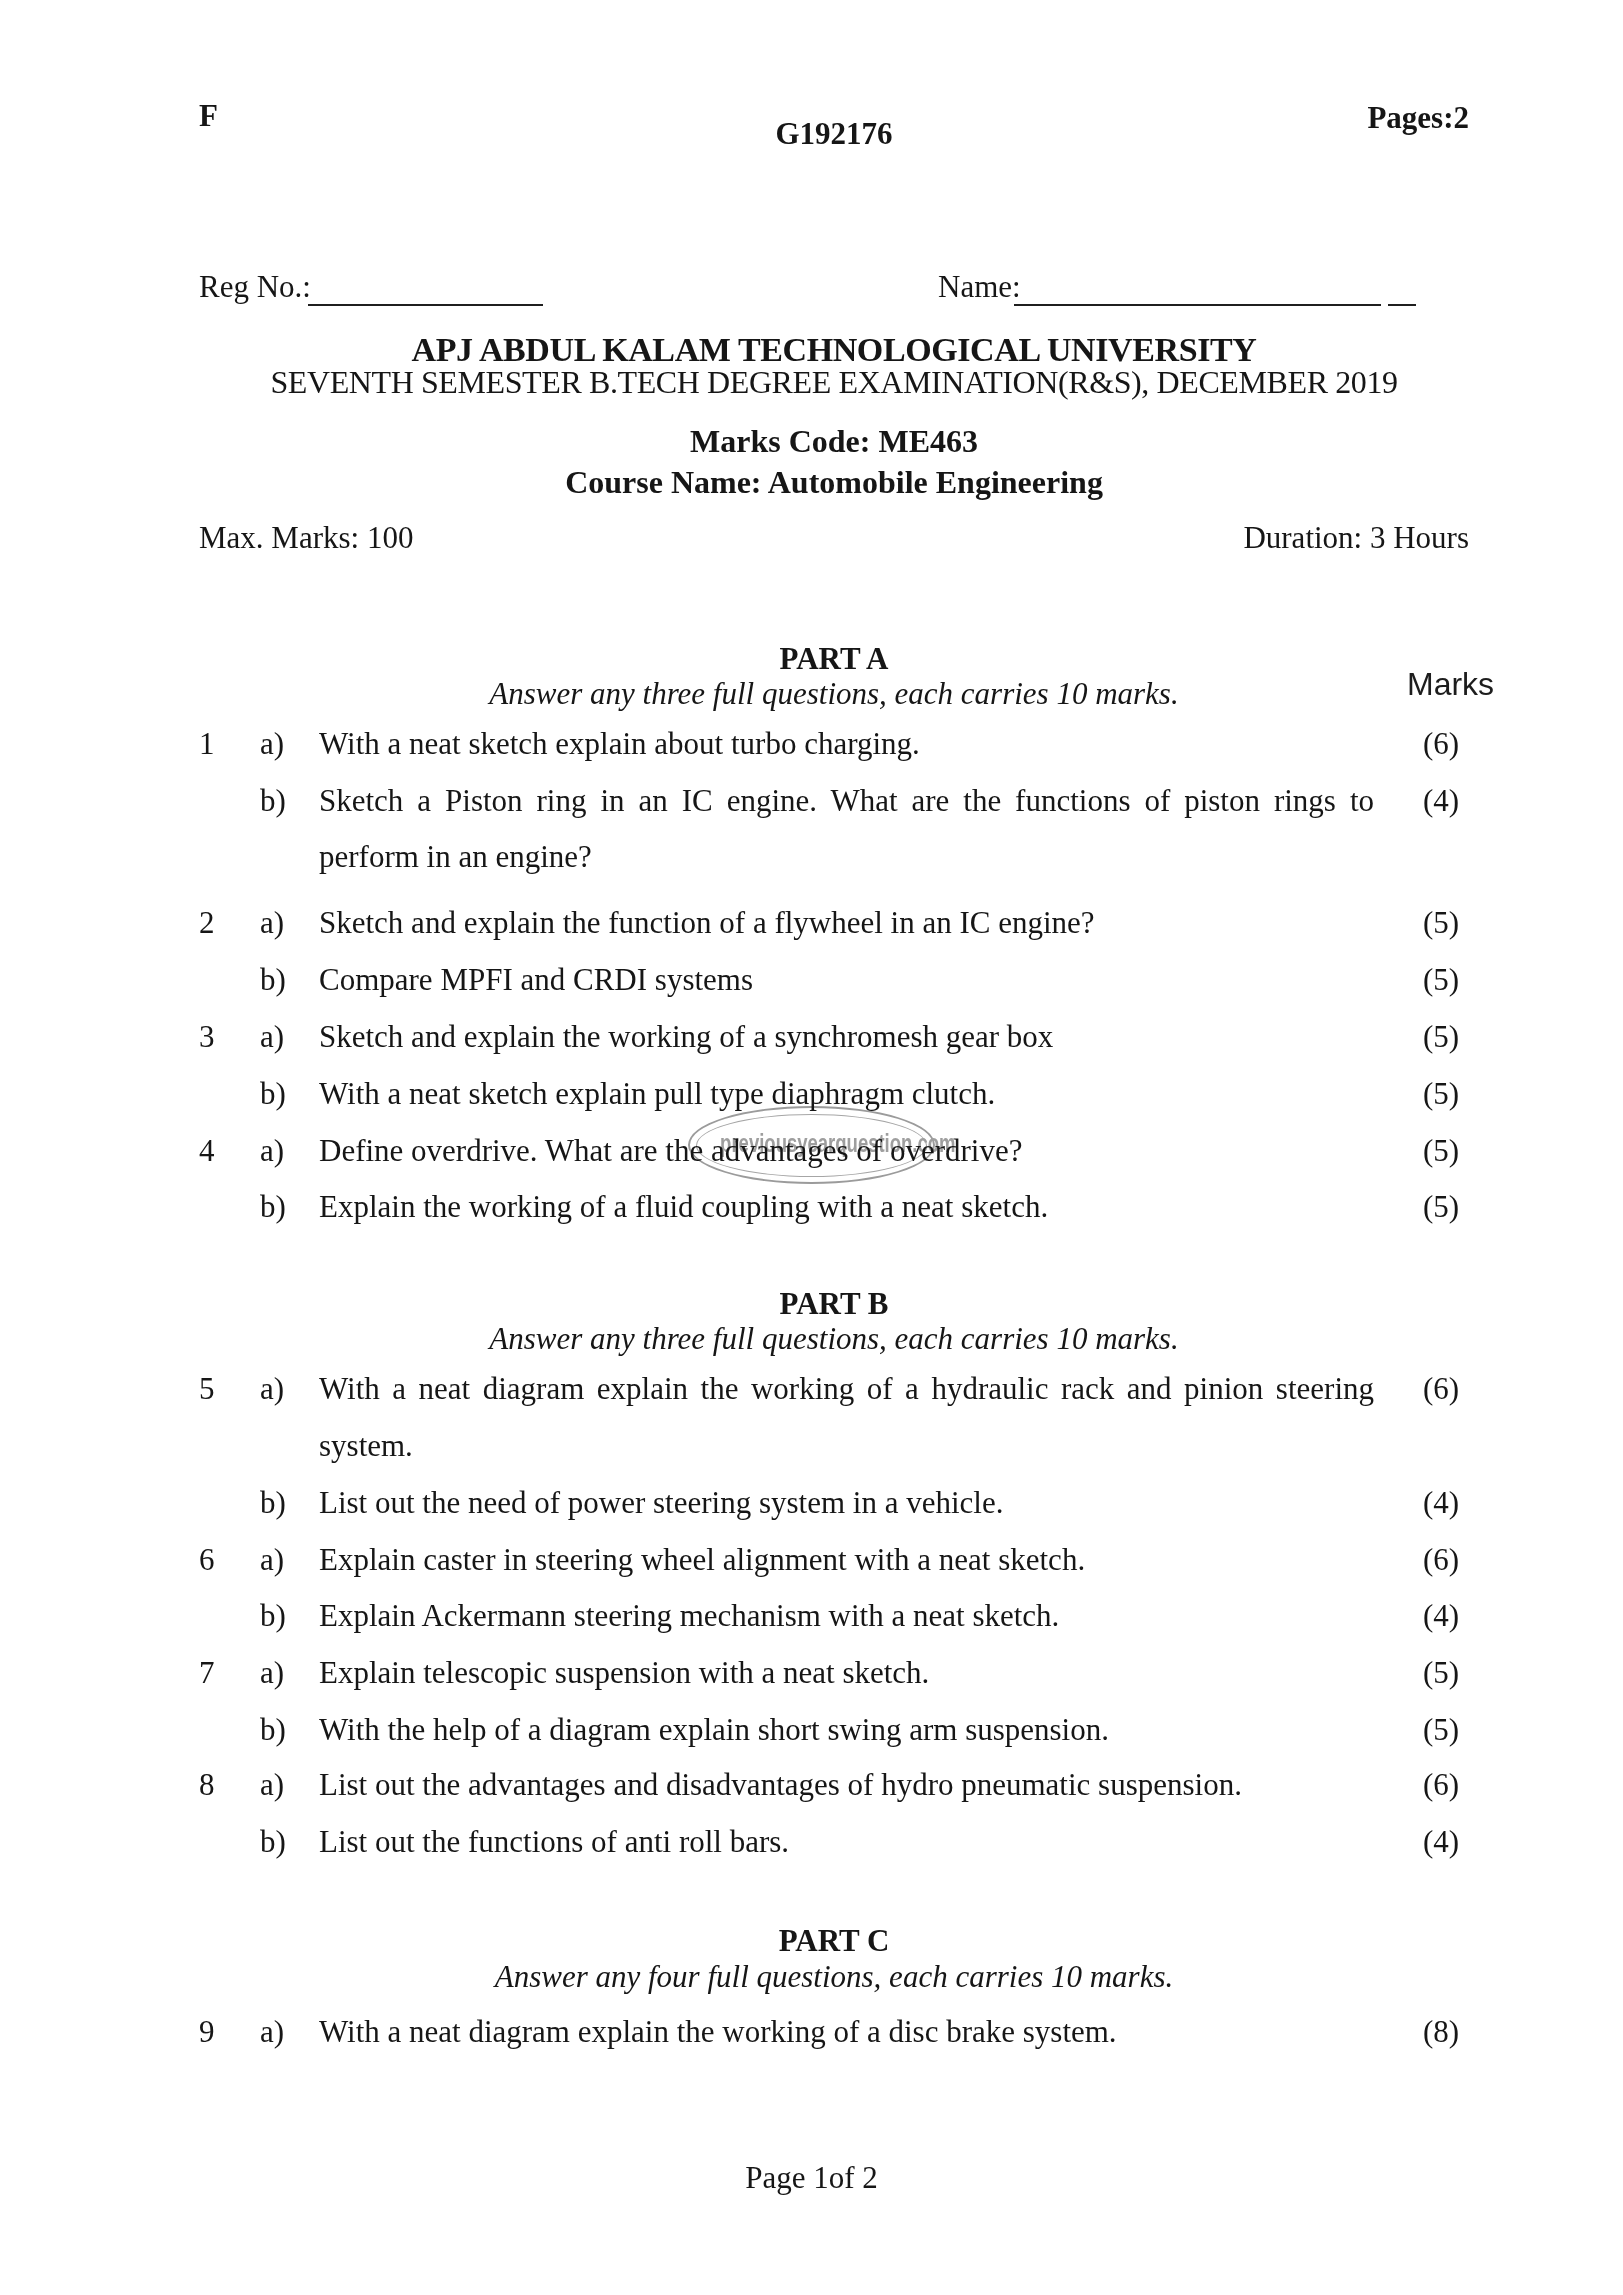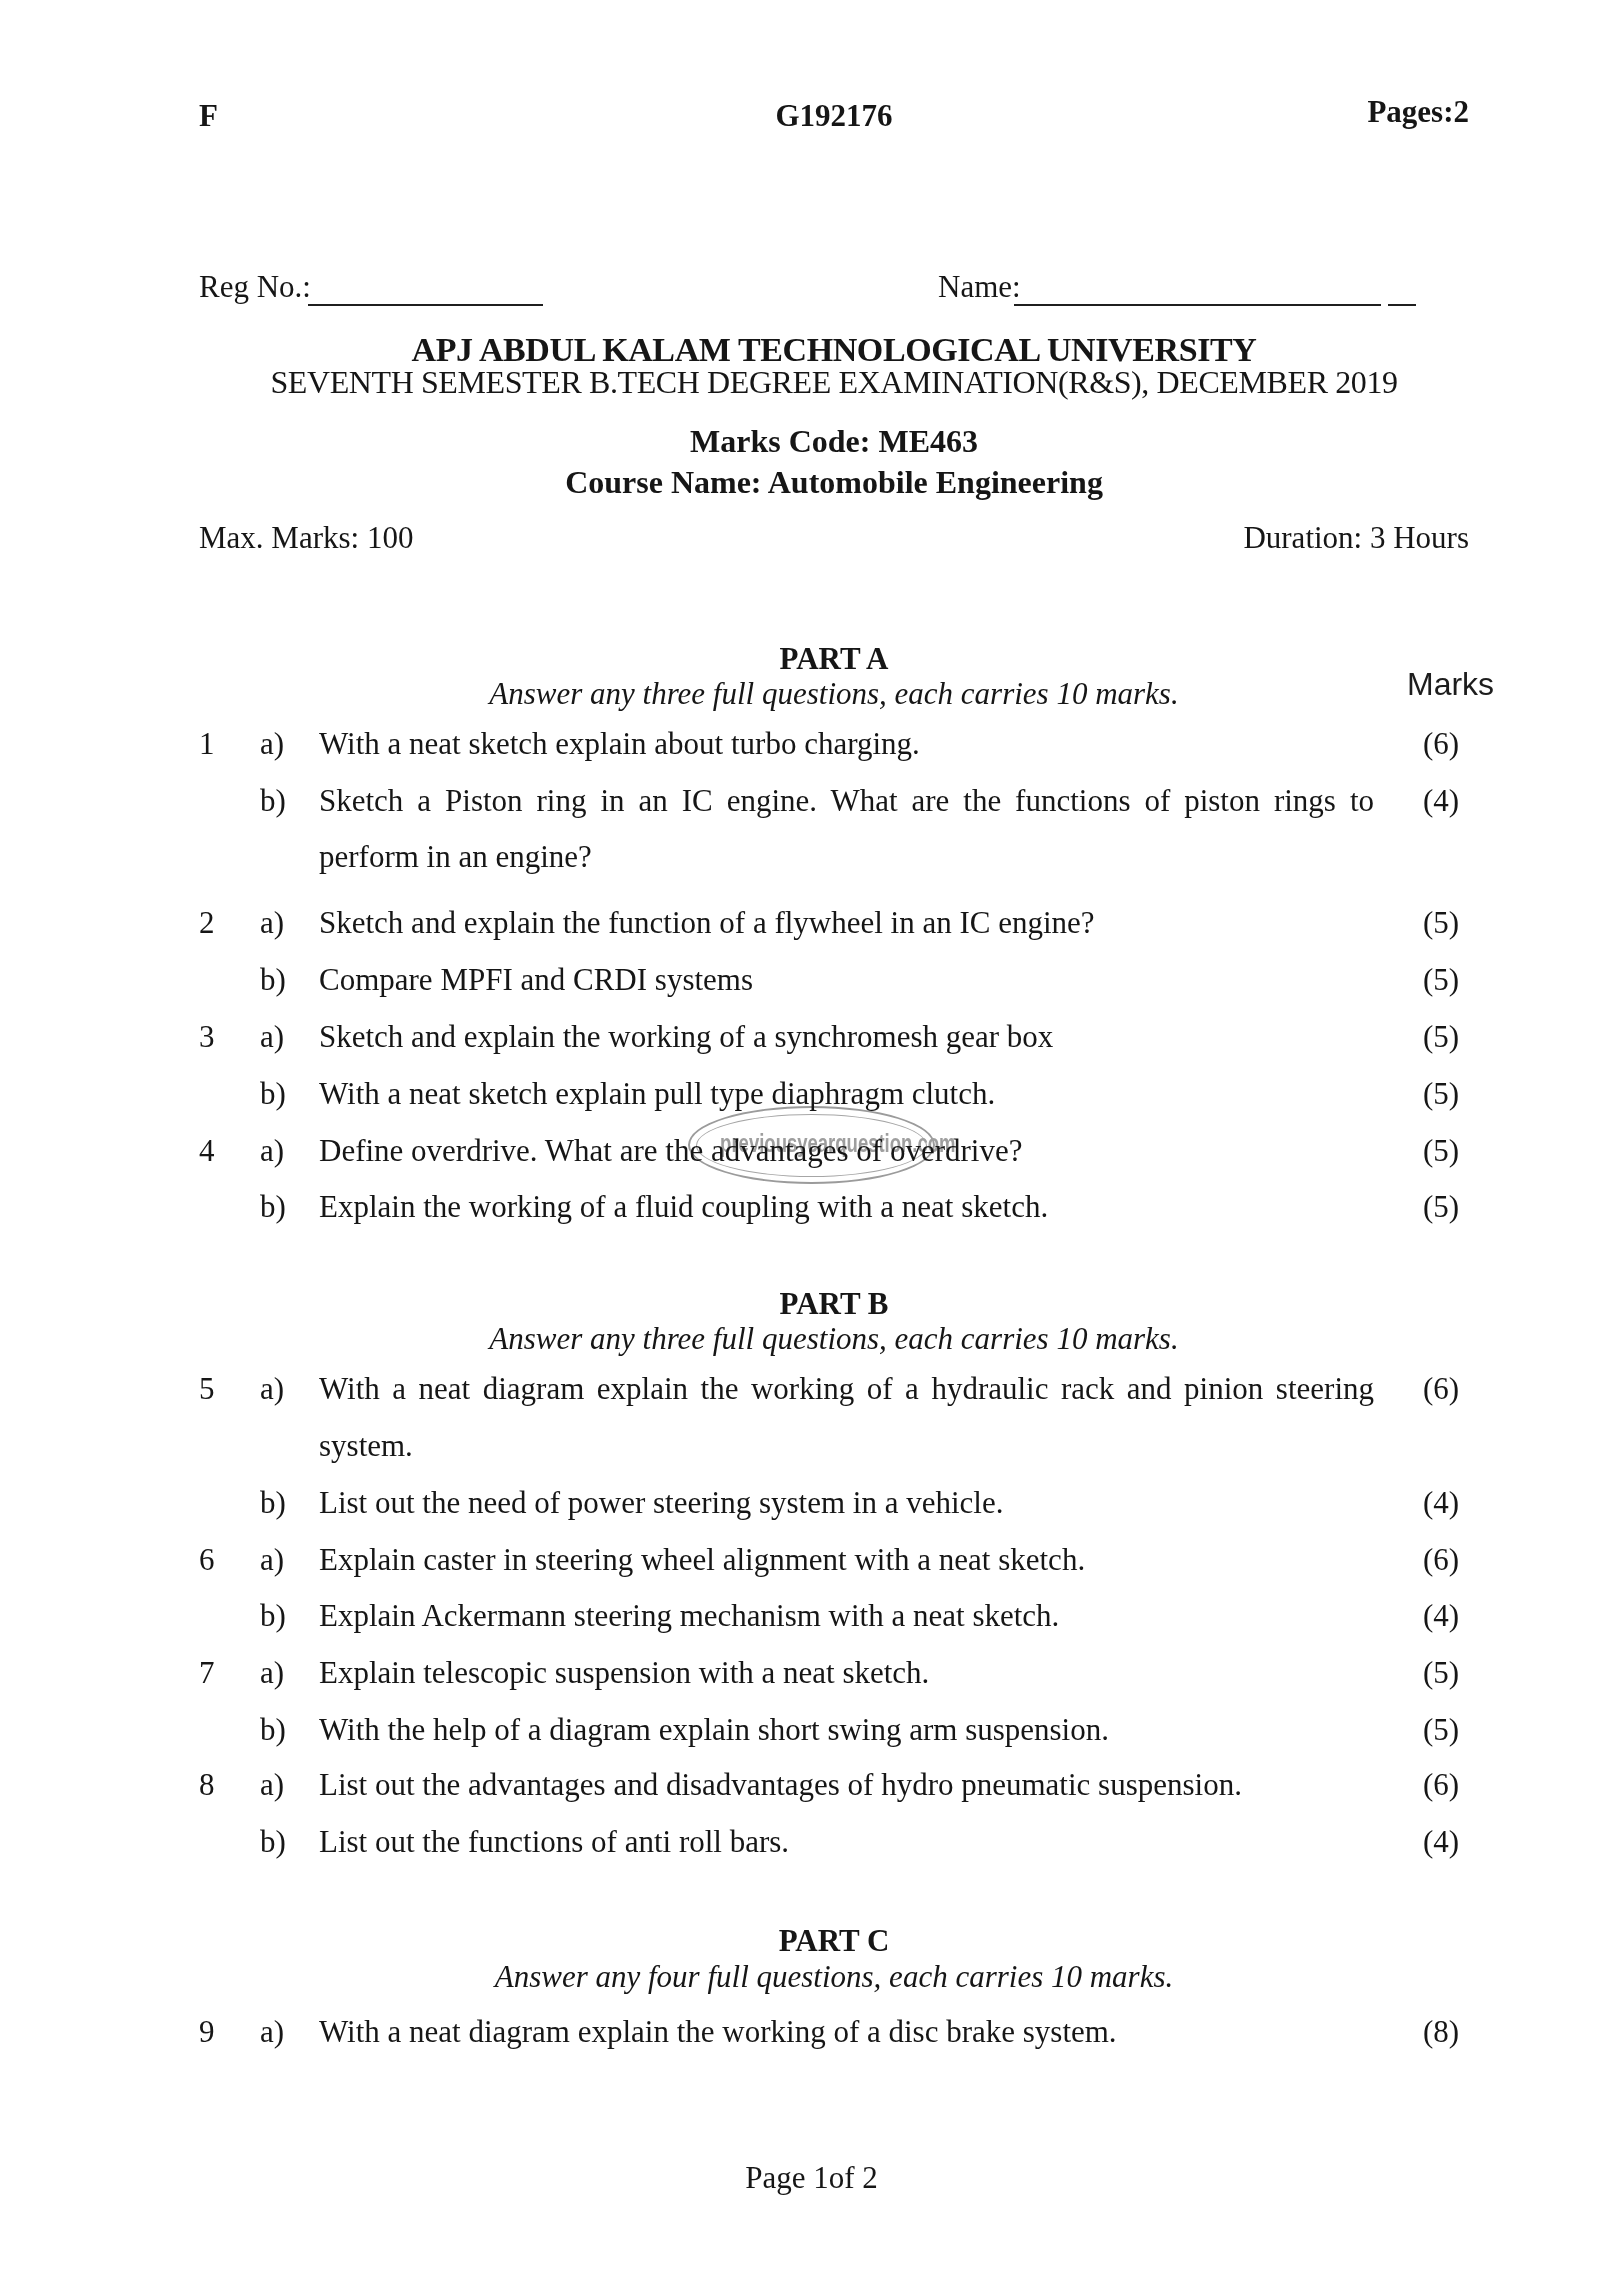--- a/index.html
+++ b/index.html
@@ -52,22 +52,22 @@
 
   <div class="wm">
     <div class="wm-outer"></div>
     <div class="wm-inner"></div>
     <div class="wm-text">previousyearquestion.com</div>
   </div>
 
   <div class="content">
 
     <div class="abs b fs38" style="left:199px;top:97px;">F</div>
-    <div class="abs b fs38 center-col" style="top:97px;">G192176</div>
-    <div class="abs b fs38 right-edge" style="top:93px;">Pages:2</div>
+    <div class="abs b fs38 center-col" style="top:115px;">G192176</div>
+    <div class="abs b fs38 right-edge" style="top:99px;">Pages:2</div>
 
     <div class="abs fs38" style="left:199px;top:268px;">Reg No.:</div>
     <div class="blank-line" style="left:308px;top:304px;width:235px;"></div>
     <div class="abs fs38" style="left:938px;top:268px;">Name:</div>
     <div class="blank-line" style="left:1014px;top:304px;width:367px;"></div>
     <div class="blank-line" style="left:1388px;top:304px;width:28px;"></div>
 
     <div class="abs b fs42 center-col" style="top:330px;">APJ ABDUL KALAM TECHNOLOGICAL UNIVERSITY</div>
     <div class="abs fs40 center-col" style="top:363px;letter-spacing:-0.4px;">SEVENTH SEMESTER B.TECH DEGREE EXAMINATION(R&amp;S), DECEMBER 2019</div>
     <div class="abs b fs40 center-col" style="top:422px;">Marks Code: ME463</div>

